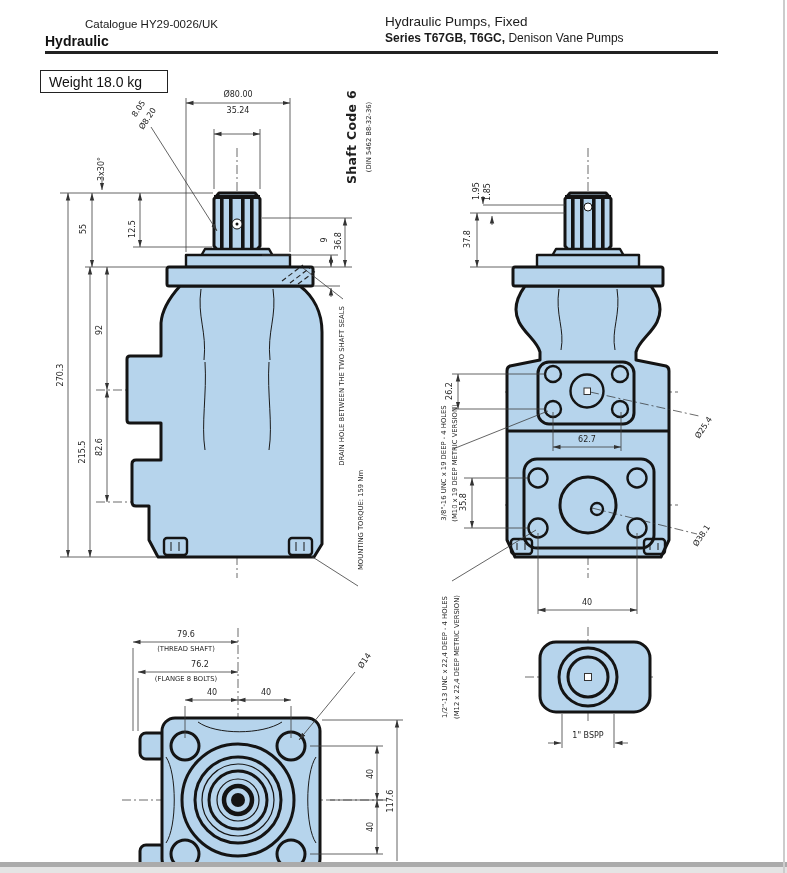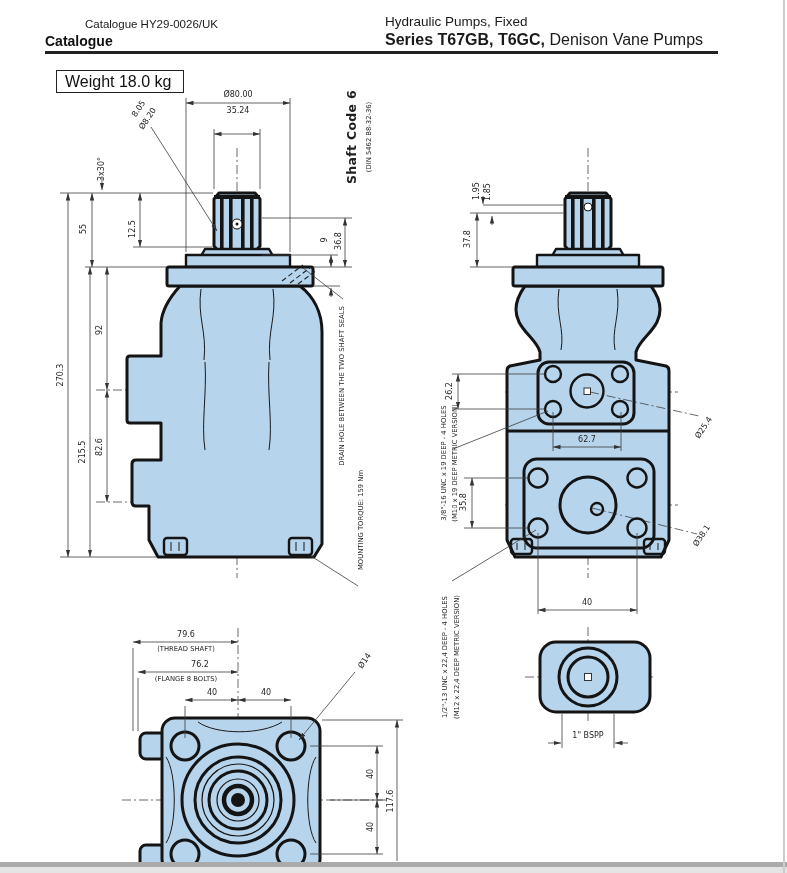--- a/index.html
+++ b/index.html
@@ -3,24 +3,24 @@
 <meta charset="utf-8">
 <style>
   html,body{margin:0;padding:0;background:#fff;}
   .page{position:relative;width:787px;height:873px;background:#fff;overflow:hidden;
         font-family:"Liberation Sans",sans-serif;}
   svg{position:absolute;left:0;top:0;}
   
   .hdr-cat{position:absolute;left:45px;top:18px;font-size:11.5px;color:#1a1a1a;margin-left:40px;}
   .hdr-dim{position:absolute;left:45px;top:33px;font-size:14px;font-weight:bold;color:#111;}
   .hdr-t1{position:absolute;left:385px;top:14px;font-size:13.5px;color:#1a1a1a;}
-  .hdr-t2{position:absolute;left:385px;top:31px;font-size:16px;color:#1a1a1a;}
+  .hdr-t2{position:absolute;left:385px;top:31px;font-size:12px;color:#1a1a1a;}
   .hdr-rule{position:absolute;left:45px;top:51px;width:673px;height:3px;background:#222;}
-  .weight{position:absolute;left:56px;top:70px;width:118px;height:21px;border:1.6px solid #222;
-          font-size:16px;color:#111;display:flex;align-items:center;padding-left:8px;background:#fff;}
+  .weight{position:absolute;left:40px;top:70px;width:118px;height:21px;border:1.6px solid #222;
+          font-size:14px;color:#111;display:flex;align-items:center;padding-left:8px;background:#fff;}
   
   .lbl{position:absolute;font-family:"DejaVu Sans",sans-serif;font-size:8px;color:#1f1f1f;
        white-space:nowrap;line-height:1;transform:translate(-50%,-50%);z-index:5;}
   .lbl.s7{font-size:6.8px;}
   .lbl.rot{transform:translate(-50%,-50%) rotate(-90deg);}
   .lbl.rot7{transform:translate(-50%,-50%) rotate(-90deg);font-size:6.8px;}
   .lbl.diag{transform:translate(-50%,-50%) rotate(-56deg);}
   .lbl.bigbold{font-weight:bold;font-size:12.5px;letter-spacing:.3px;}
   
   .o3{fill:#b6d4ec;stroke:#141414;stroke-width:3;stroke-linejoin:round;}
@@ -32,21 +32,21 @@
   .dim{stroke:#3c3c3c;stroke-width:.8;fill:none;}
   .cl{stroke:#2b2b2b;stroke-width:.7;fill:none;stroke-dasharray:9 3 2 3;}
   .hatch{stroke:#222;stroke-width:1.1;fill:none;stroke-dasharray:5 3;}
 </style>
 </head>
 <body>
 
 <div class="page">
 
   <div class="hdr-cat">Catalogue HY29-0026/UK</div>
-  <div class="hdr-dim">Catalogue</div>
+  <div class="hdr-dim">Hydraulic</div>
   <div class="hdr-t1">Hydraulic Pumps, Fixed</div>
   <div class="hdr-t2"><b>Series T67GB, T6GC,</b><span> Denison Vane Pumps</span></div>
   <div class="hdr-rule"></div>
   <div class="weight">Weight 18.0 kg</div>
 
   <svg width="787" height="873" viewBox="0 0 787 873">
     <defs>
       <marker id="ar" markerUnits="userSpaceOnUse" markerWidth="8" markerHeight="6" refX="7.5" refY="3" orient="auto-start-reverse">
         <path d="M0,0.8 L7.5,3 L0,5.2 Z" fill="#333"></path>
       </marker>

